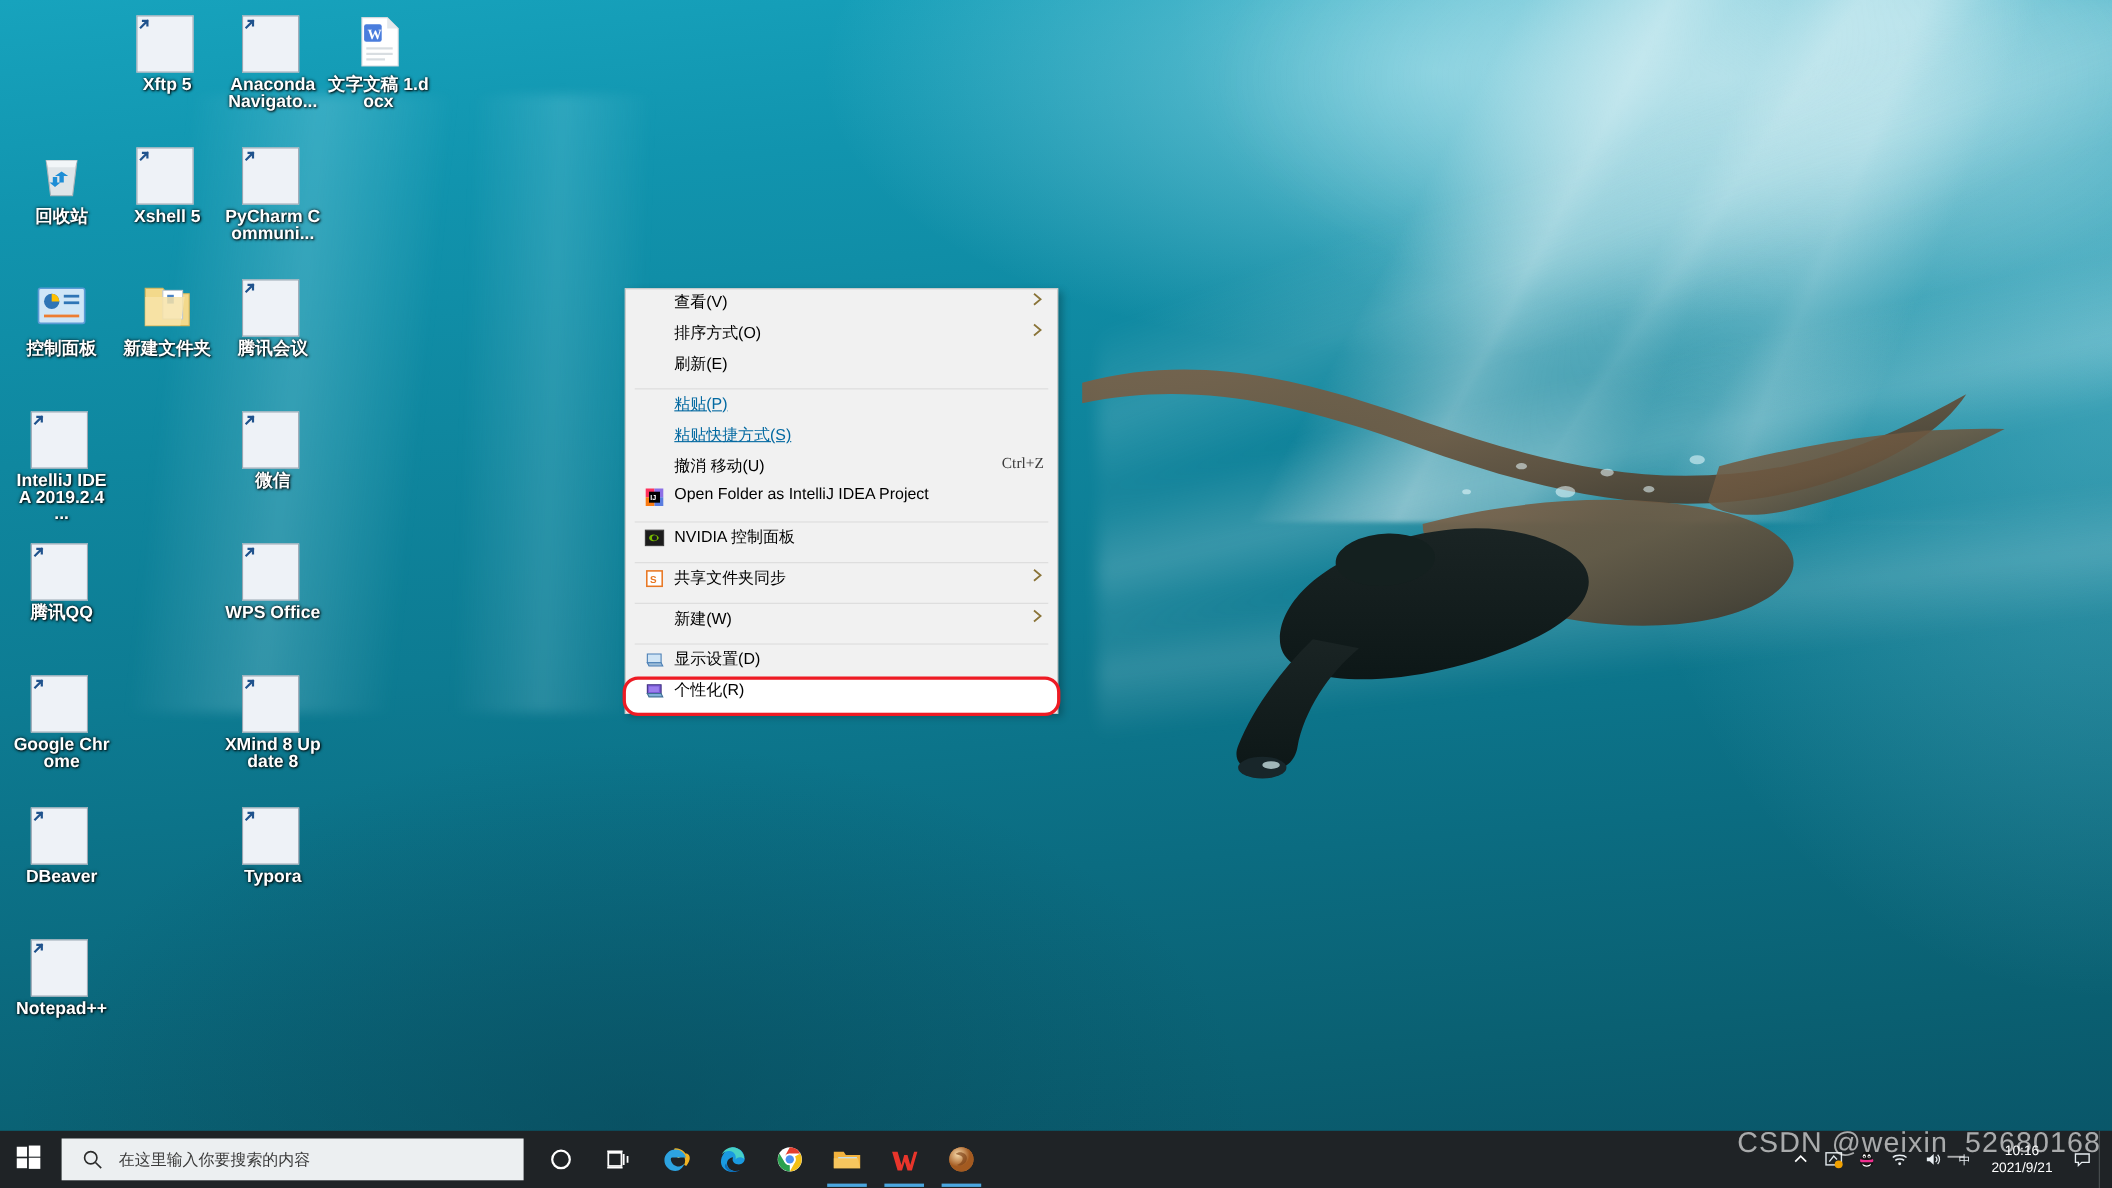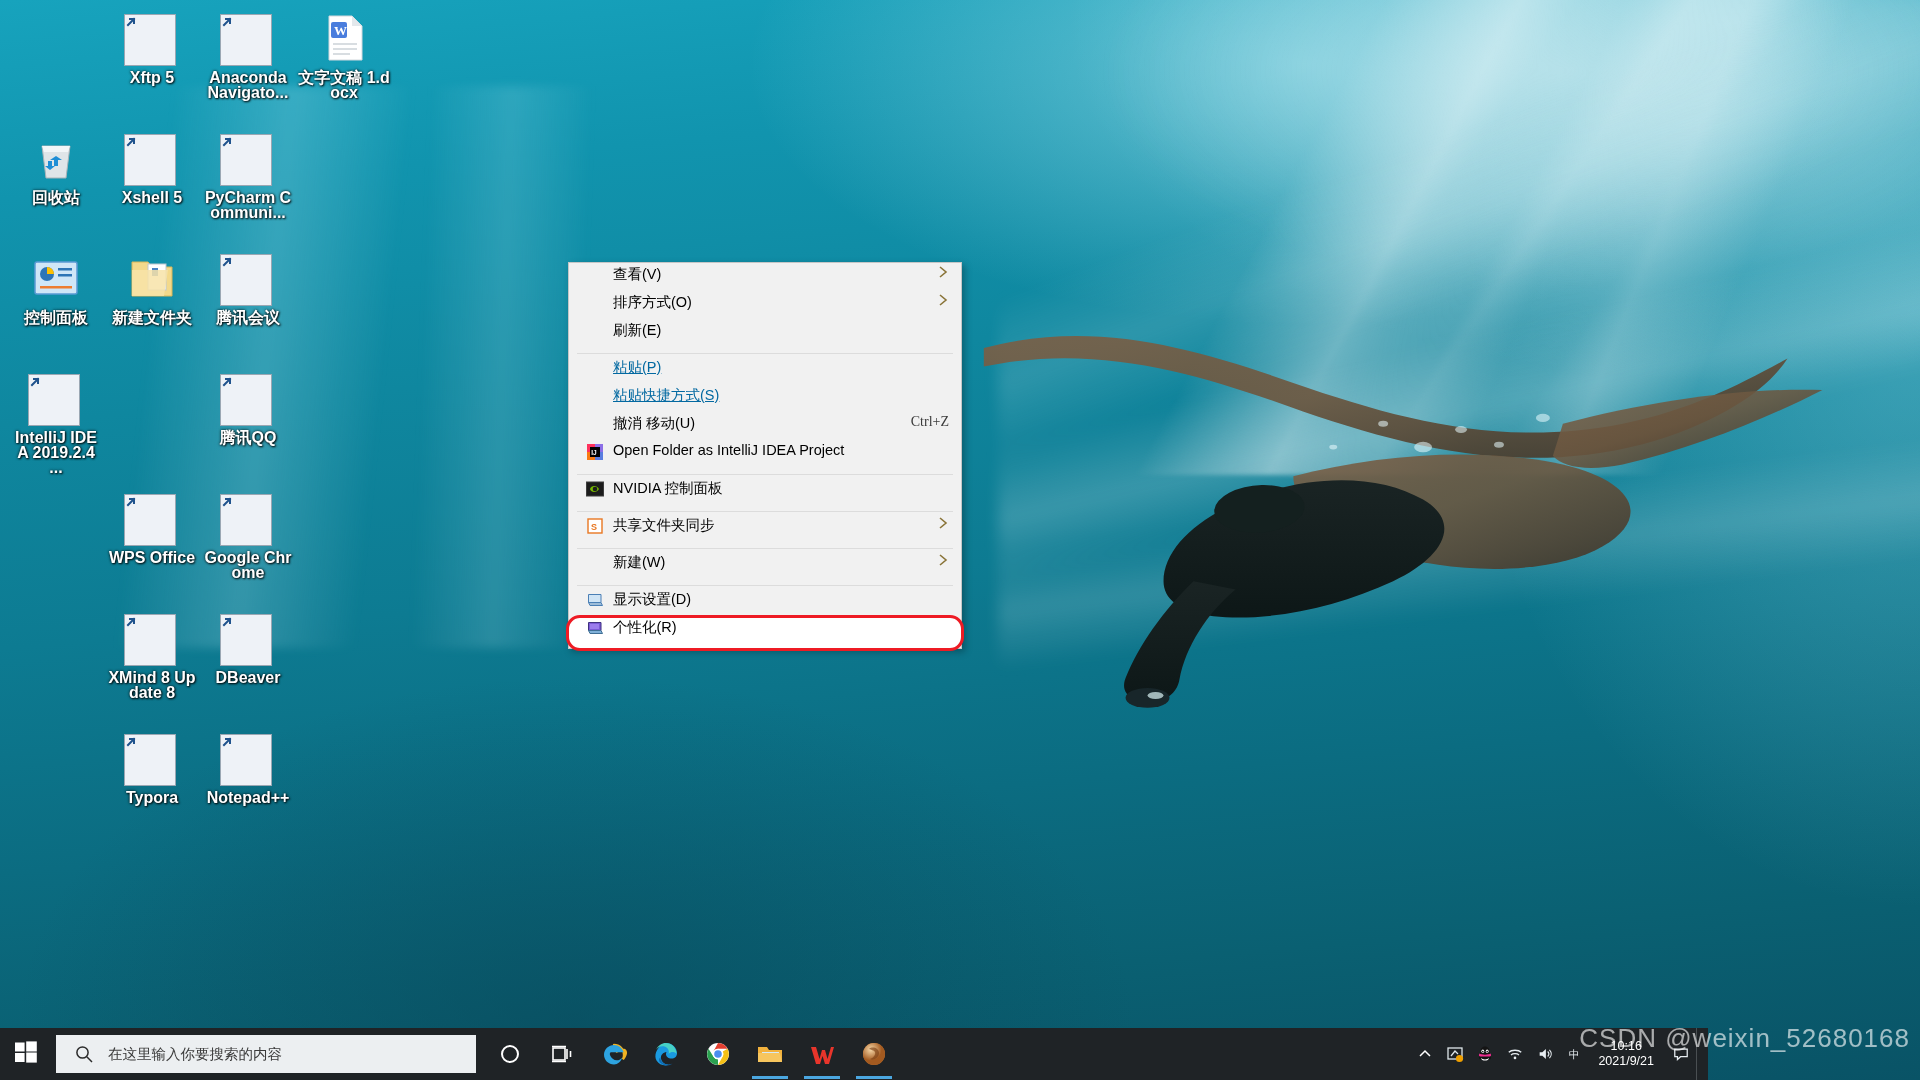--- a/index.html
+++ b/index.html
@@ -95,21 +95,21 @@
   .mi .mi-arrow { margin-left:10px; width:12px; flex:none; color:#6b5a2a; }
   .mi .mi-arrow svg { width:12px; height:14px; display:block; }
   .msep { height:1px; background:#dcdcdc; margin:4px 8px 4px 8px; }
   .mi.highlight {
     background:#fff; outline:3px solid #ee1b24; outline-offset:0;
     height:30px; z-index:2;border-radius:11px;
   }
 
   
   #taskbar {
-    position:absolute; left:0; bottom:0; width:1708px; height:52px;
+    position:absolute; left:0; bottom:0; width:1920px; height:52px;
     background:#1f2326; display:flex; align-items:center; z-index:60;
   }
   #start-btn { width:52px; height:52px; display:flex; align-items:center; justify-content:center; cursor:default; }
   #search-box {
     width:420px; height:38px; background:#eceff1; margin-left:4px;
     display:flex; align-items:center; padding-left:18px; cursor:text;
   }
   #search-box .mag { width:20px; height:20px; flex:none; color:#2b2b2b; }
   #search-box .ph { margin-left:14px; font-size:14.5px; color:#3a3a3a; white-space:nowrap; }
   .tb-btn {
@@ -334,20 +334,40 @@
           <svg viewBox="0 0 13 13">
               <path d="M3 10 L9 4 M9 4 H5 M9 4 V8" stroke="#20538d" stroke-width="2" fill="none" stroke-linecap="square"></path>
             </svg>
         </div>
       </div>
       <div class="lbl">IntelliJ IDEA 2019.2.4 ...</div>
     </div>
 
     <div class="dicon"></div>
 
+    <div class="dicon">
+      <div class="art">
+        <svg viewBox="0 0 52 52">
+          <ellipse cx="20" cy="20" rx="15" ry="13" fill="#6fd05f"></ellipse>
+          <path d="M12 31 l-4 6 l7 -3 z" fill="#6fd05f"></path>
+          <circle cx="15" cy="17" r="2.3" fill="#2c6a22"></circle>
+          <circle cx="25" cy="17" r="2.3" fill="#2c6a22"></circle>
+          <ellipse cx="33" cy="31" rx="13" ry="11" fill="#f4f8f6"></ellipse>
+          <path d="M42 40 l4 5 l-7 -2 z" fill="#f4f8f6"></path>
+          <circle cx="29" cy="29" r="2" fill="#9aa6a0"></circle>
+          <circle cx="37" cy="29" r="2" fill="#9aa6a0"></circle>
+        </svg>
+        <div class="shortcut">
+          <svg viewBox="0 0 13 13">
+              <path d="M3 10 L9 4 M9 4 H5 M9 4 V8" stroke="#20538d" stroke-width="2" fill="none" stroke-linecap="square"></path>
+            </svg>
+        </div>
+      </div>
+      <div class="lbl">微信</div>
+    </div>
 
     <div class="dicon">
       <div class="art">
         <svg viewBox="0 0 52 52">
           <path d="M26 5 C17 5, 12 13, 12 21 C12 26, 8 32, 8 38 C8 43, 14 46, 26 46 C38 46, 44 43, 44 38
                    C44 32, 40 26, 40 21 C40 13, 35 5, 26 5 Z" fill="#141414"></path>
           <ellipse cx="19" cy="18" rx="4" ry="5" fill="#fff"></ellipse>
             <circle cx="19" cy="19" r="2.3" fill="#111"></circle>
           <ellipse cx="33" cy="18" rx="4" ry="5" fill="#fff"></ellipse>
             <circle cx="33" cy="19" r="2.3" fill="#111"></circle>

